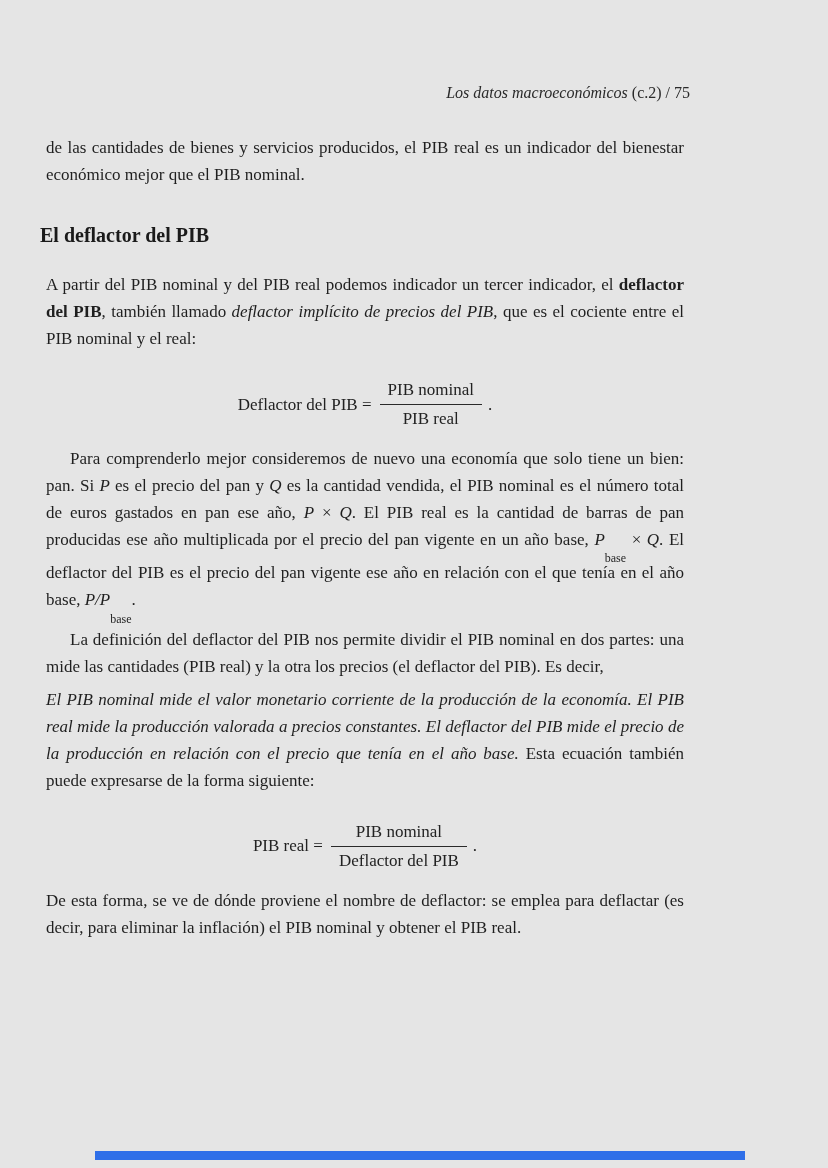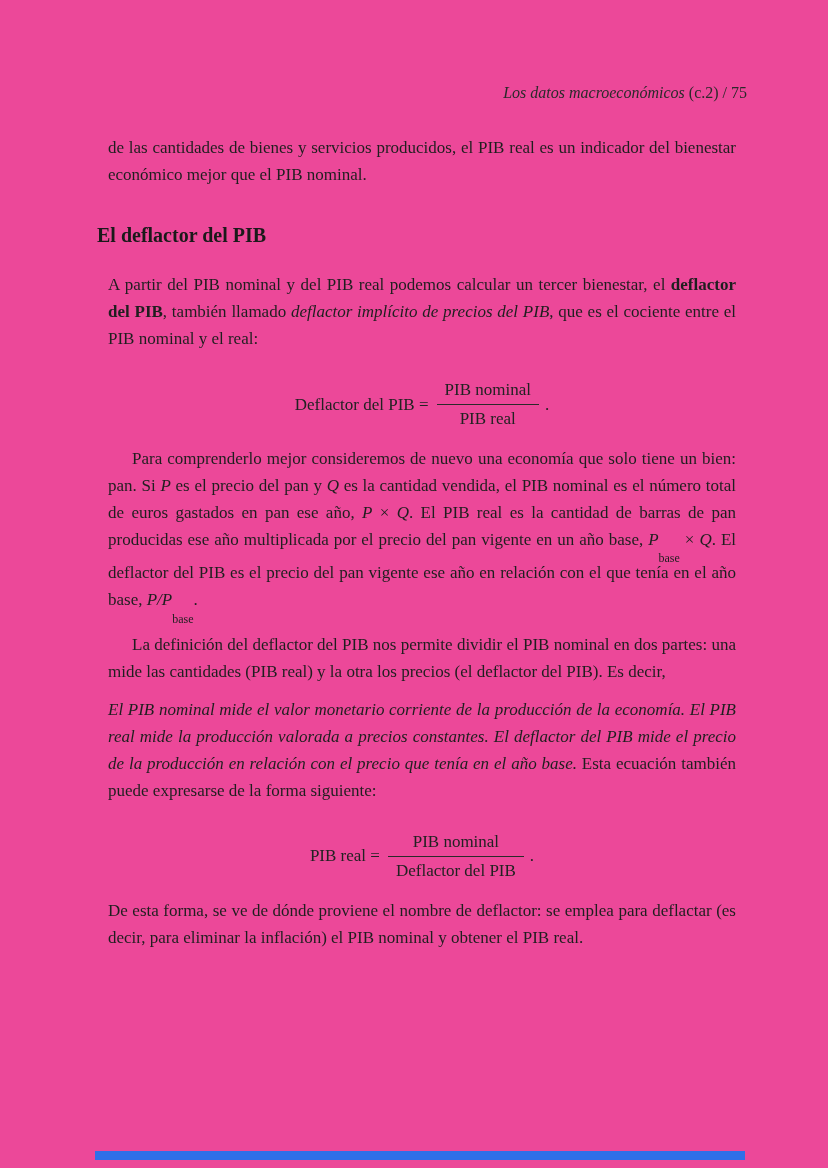--- a/index.html
+++ b/index.html
@@ -11,39 +11,39 @@
     width: 828px;
     height: 1168px;
     position: relative;
     overflow: hidden;
     font-family: "Liberation Serif", "DejaVu Serif", serif;
     color: #1f1f1f;
   }
   .page {
     position: absolute;
     inset: 0;
-    background: #ec4899;
-    padding: 84px 81px 0 97px;
+    background: #e5e5e5;
+    padding: 84px 81px 0 40px;
     box-sizing: border-box;
   }
   .content {
     width: 650px;
   }
   .running-head {
     text-align: right;
     font-size: 16px;
     margin: 0 0 32px 0;
     color: #2a2a2a;
   }
   .running-head .book-title { font-style: italic; }
   p.body-par {
     font-size: 17px;
     line-height: 27px;
     text-align: justify;
-    margin: 11px;
+    margin: 6px;
   }
   p.mb-section { margin-bottom: 36px; }
   .section-heading {
     font-size: 20px;
     font-weight: bold;
     margin: 0 0 24px 0;
     color: #1a1a1a;
   }
   .indent { text-indent: 24px; }
   .bold { font-weight: bold; }
@@ -97,21 +97,21 @@
 
 <div class="page">
   <div class="content">
 
     <p class="running-head"><span class="book-title">Los datos macroeconómicos</span><span> (c.2) / 75</span></p>
 
     <p class="body-par mb-section">de las cantidades de bienes y servicios producidos, el PIB real es un indicador del bienestar económico mejor que el PIB nominal.</p>
 
     <h2 class="section-heading">El deflactor del PIB</h2>
 
-    <p class="body-par"><span>A partir del PIB nominal y del PIB real podemos calcular un tercer bienestar, el </span><span class="bold">deflactor del PIB</span><span>, también llamado </span><span class="italic">deflactor implícito de precios del PIB</span><span>, que es el cociente entre el PIB nominal y el real:</span></p>
+    <p class="body-par"><span>A partir del PIB nominal y del PIB real podemos indicador un tercer indicador, el </span><span class="bold">deflactor del PIB</span><span>, también llamado </span><span class="italic">deflactor implícito de precios del PIB</span><span>, que es el cociente entre el PIB nominal y el real:</span></p>
 
     <div class="formula">
       <span class="lhs">Deflactor del PIB =</span>
       <span class="frac">
         <span class="num">PIB nominal</span>
         <span class="den">PIB real</span>
       </span>
       <span class="period">.</span>
     </div>
 

